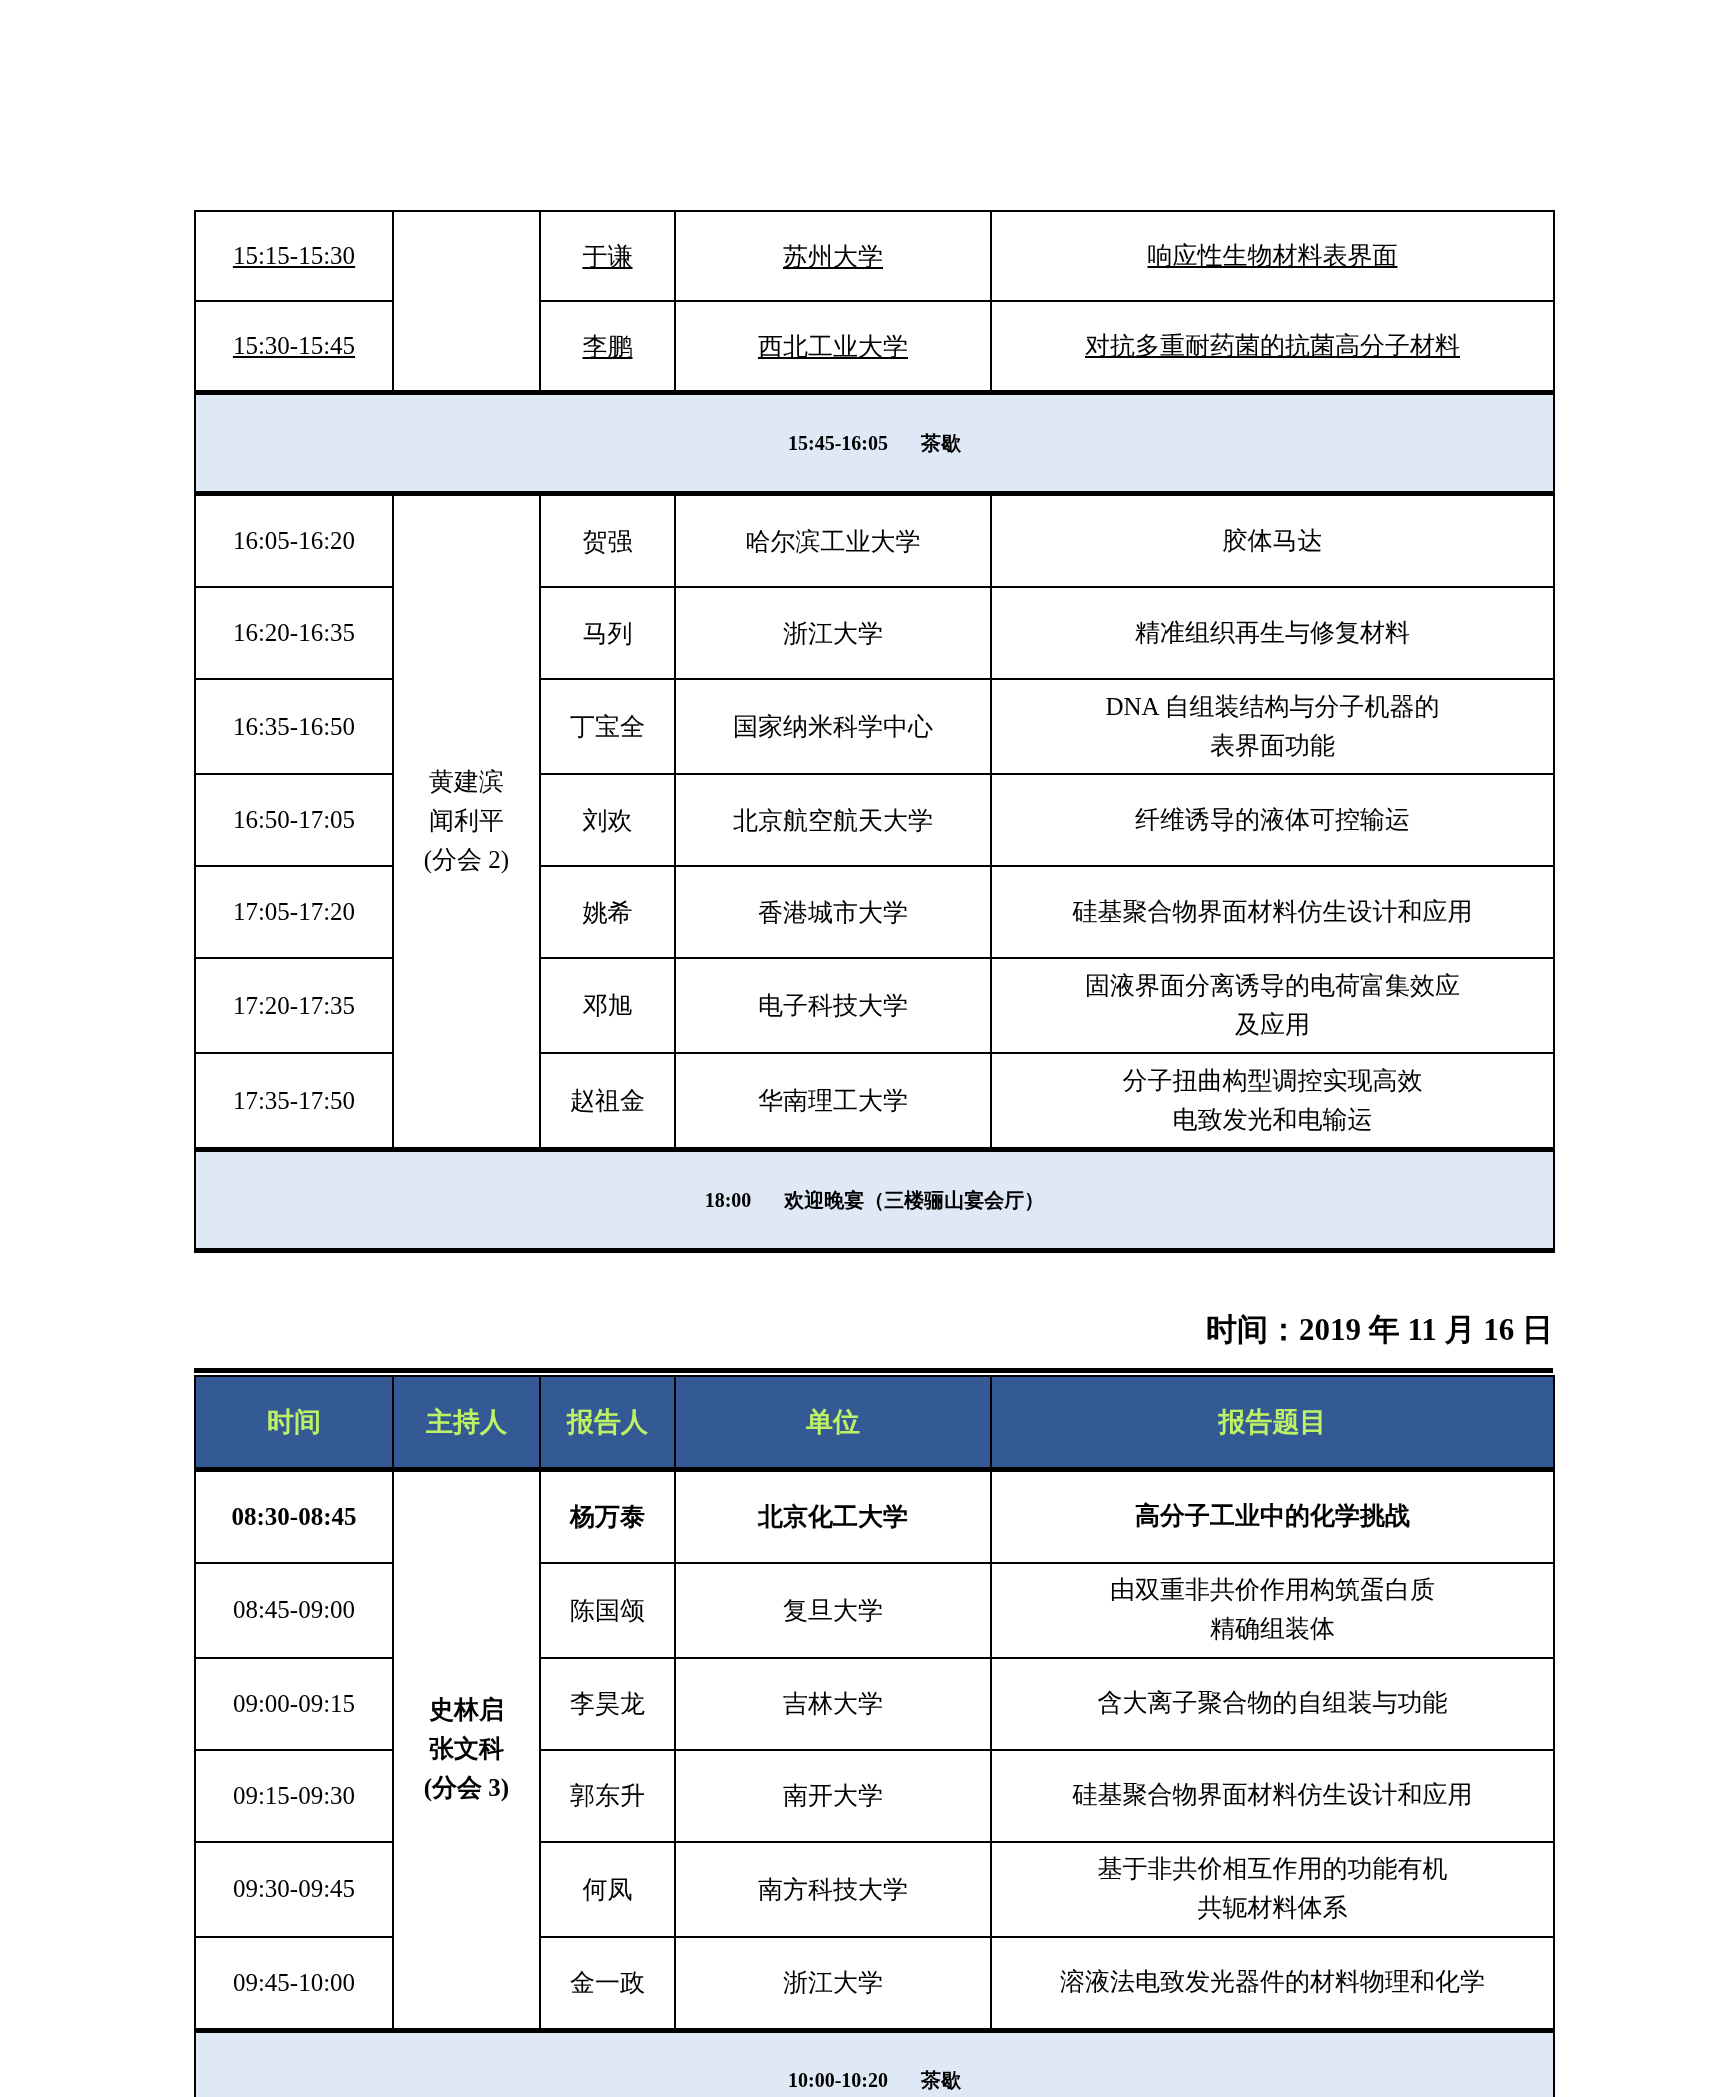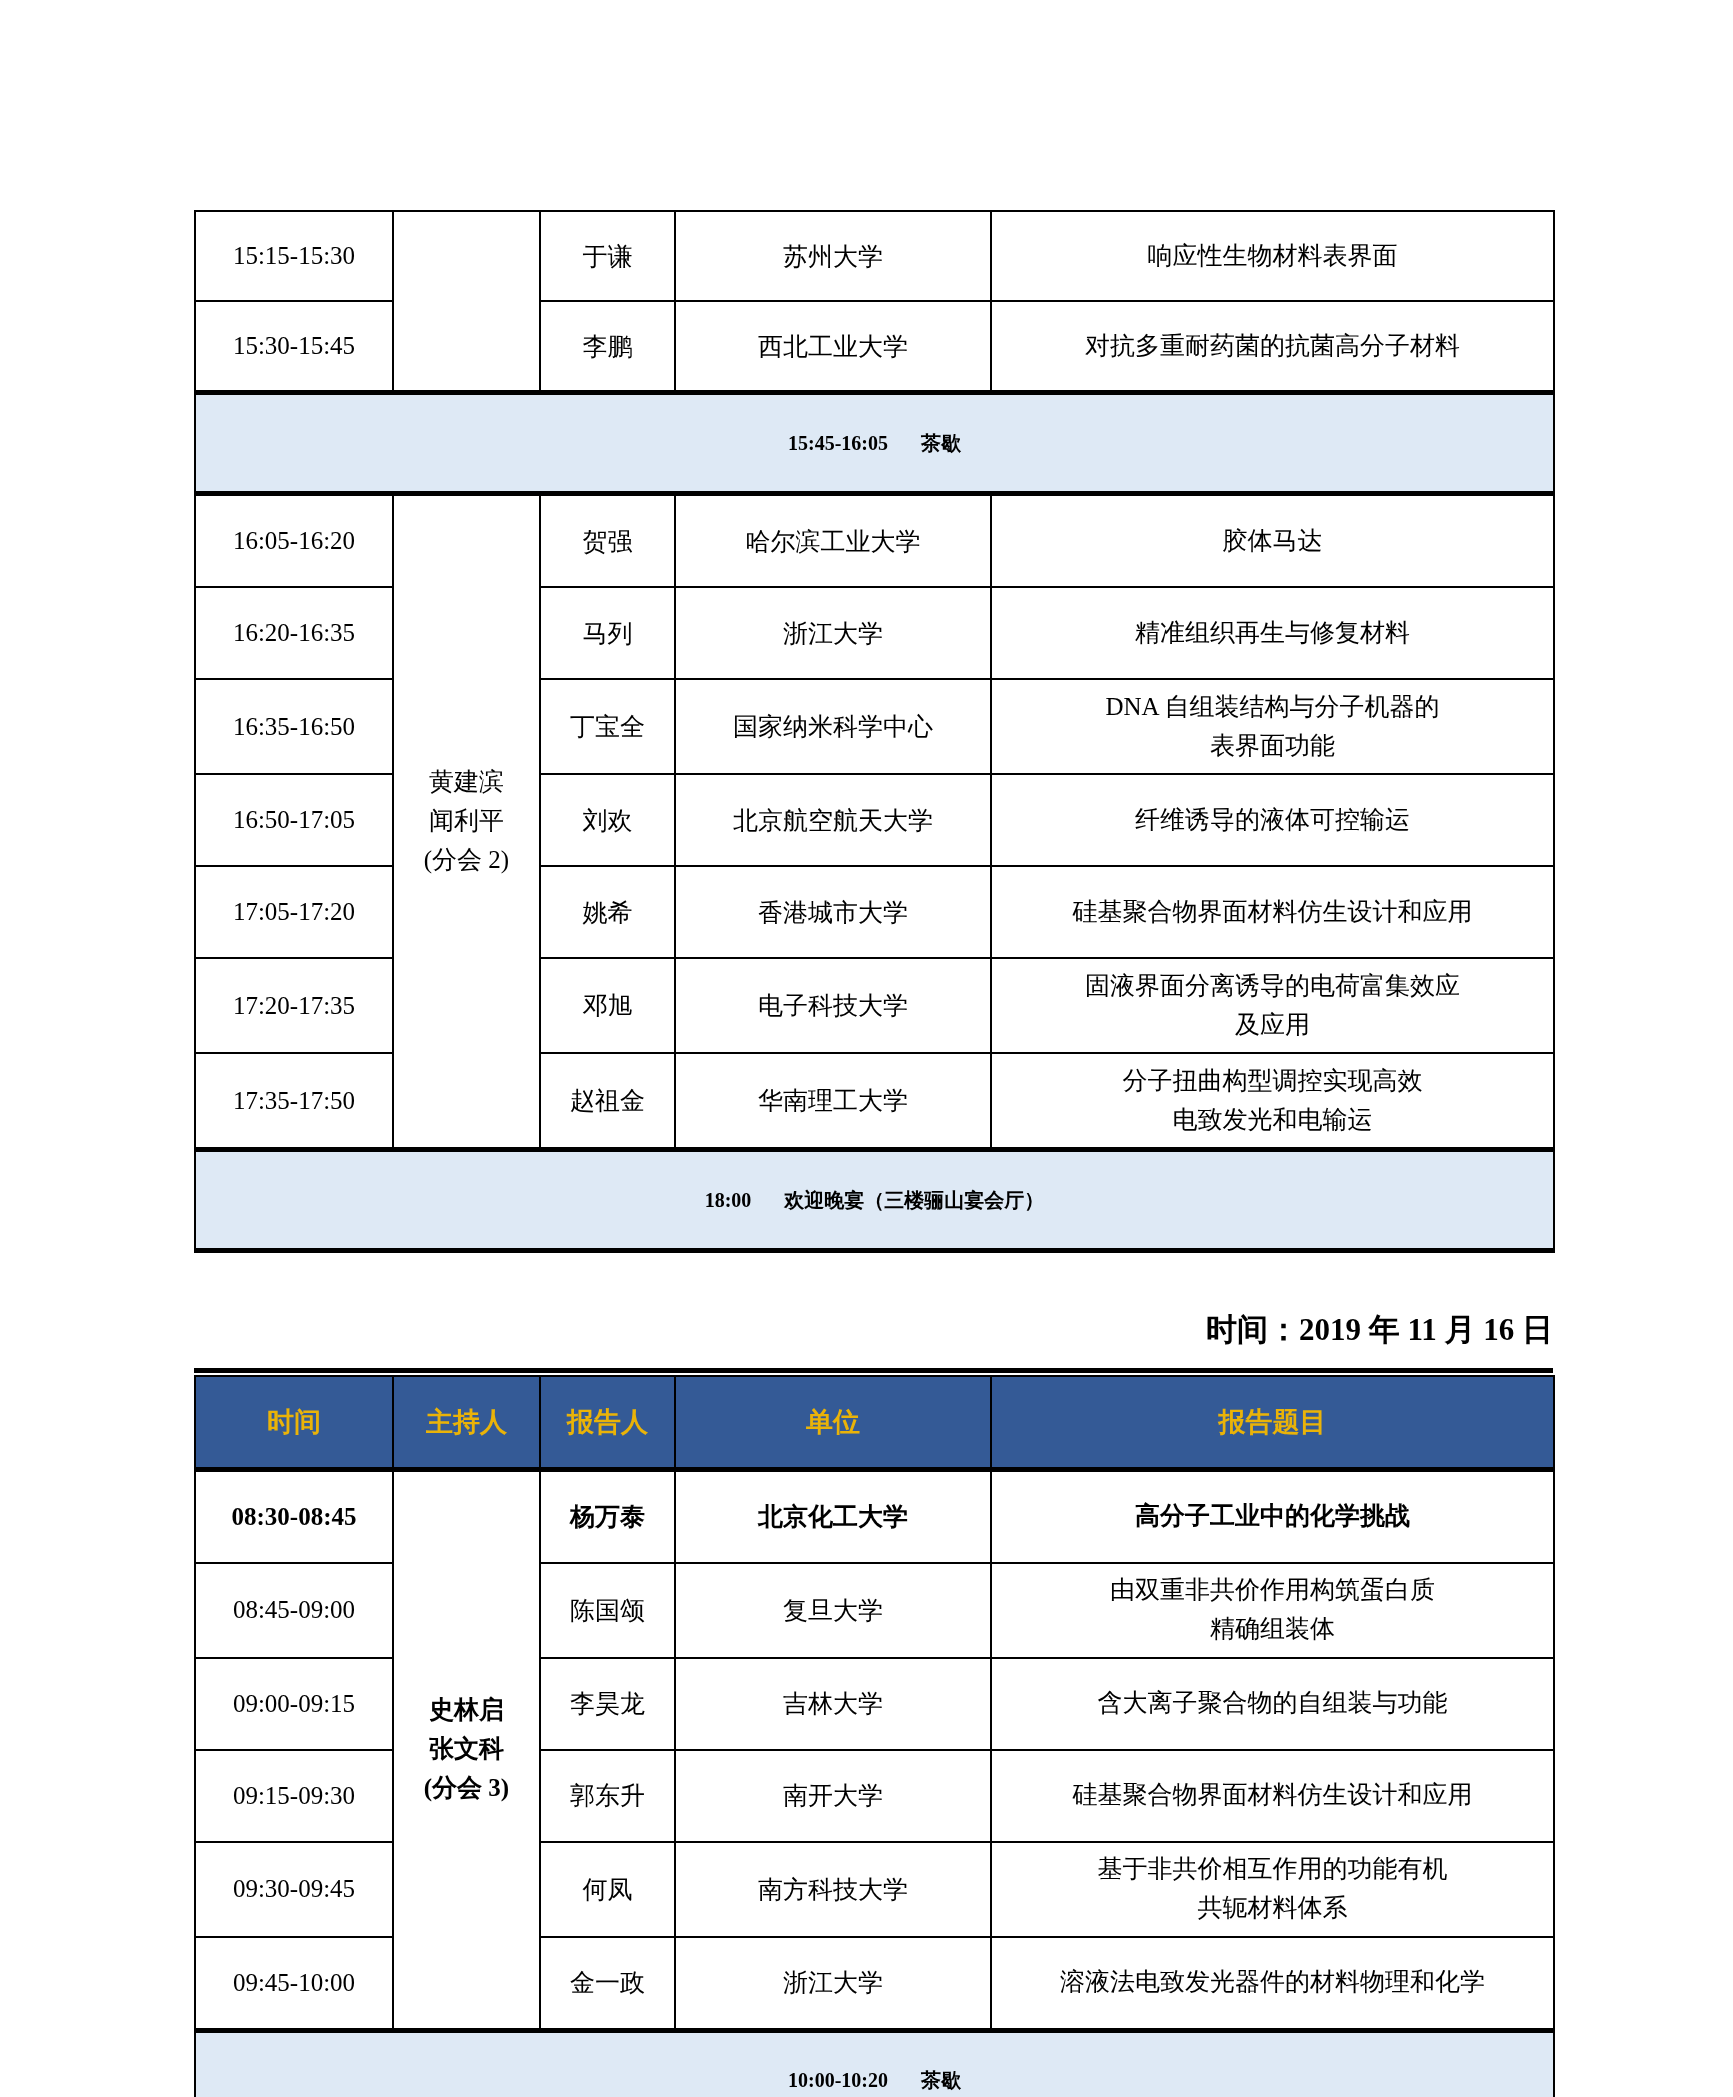--- a/index.html
+++ b/index.html
@@ -28,21 +28,21 @@
   td, th {
     border: 2.1px solid #000000;
     text-align: center;
     vertical-align: middle;
     padding: 0;
     font-size: 25px;
     font-weight: normal;
     overflow: hidden;
   }
   tr.r  td { height: 90px; }
-  tr.r1 td { height: 88px; }
+  tr.r1 td { height: 88px; text-decoration: underline; }
   tr.tall td { height: 93px; }
   .ttl, .mod {
     white-space: pre-line;
     line-height: 1.55;
   }
   td.banner {
     height: 96px;
     background: #dee9f5;
     border-top: 5.5px solid #000000;
     border-bottom: 5.5px solid #000000;
@@ -62,21 +62,21 @@
     font-weight: bold;
   }
   .t2wrap {
     border-top: 5.5px solid #000000;
     padding-top: 2.1px;
     background: #ffffff;
   }
   tr.hdr th {
     height: 90px;
     background: #345a96;
-    color: #eab308;
+    color: #bef264;
     font-weight: bold;
     font-size: 27px;
     border-bottom: 5.5px solid #000000;
   }
   tr.bold-row td { font-weight: bold; text-align: center; }
 </style>
 </head>
 <body>
 
 <div class="content">

